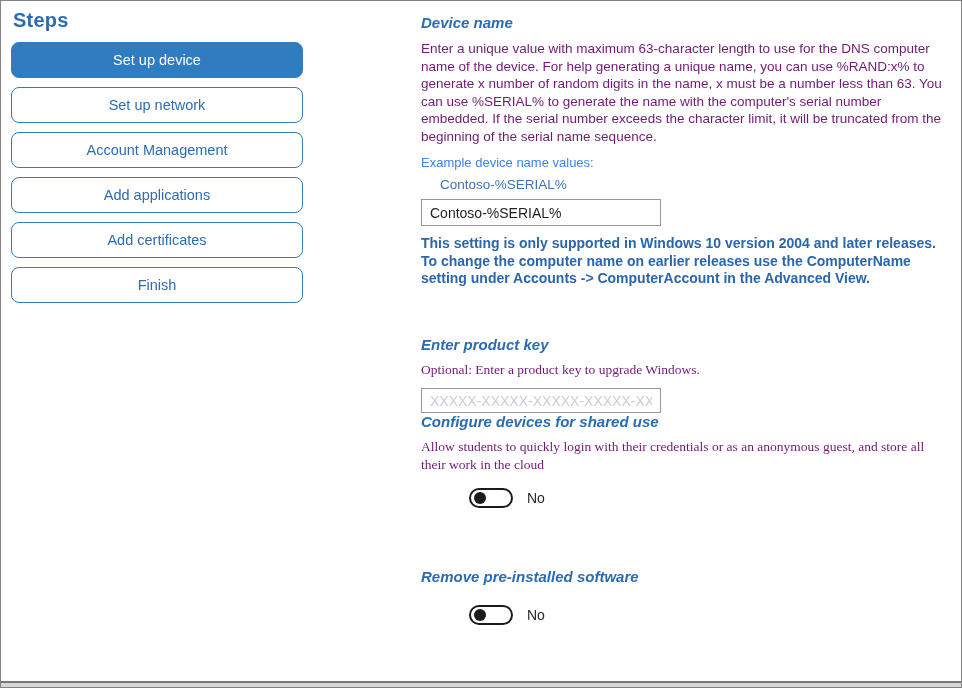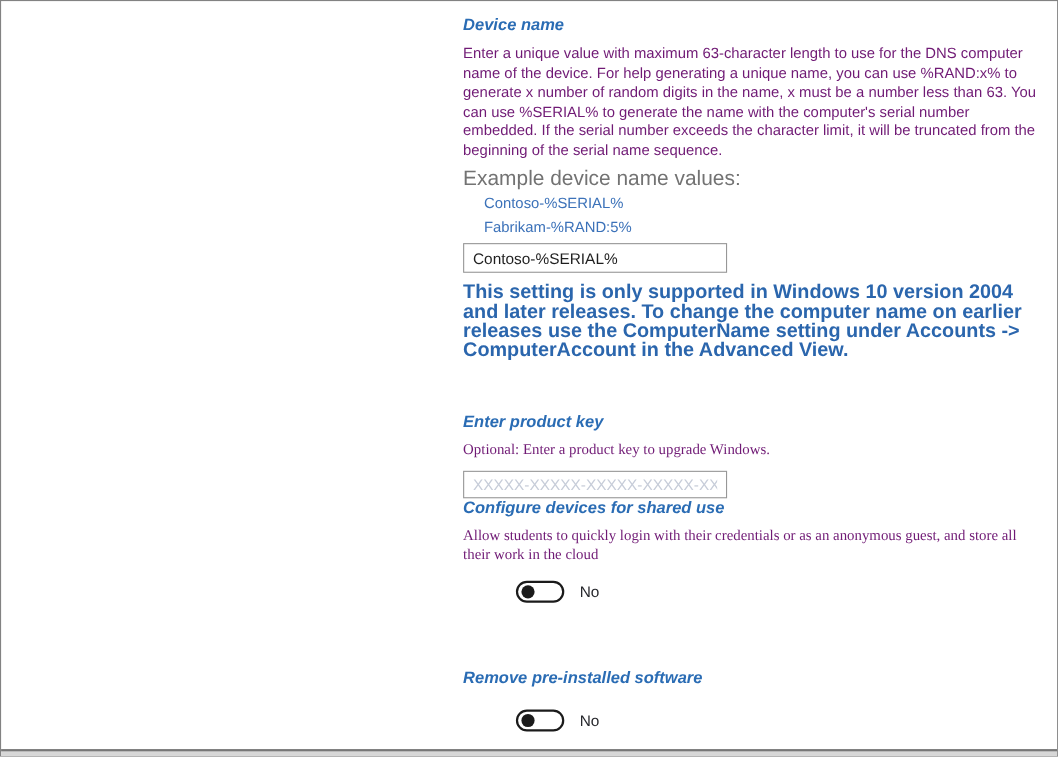--- a/index.html
+++ b/index.html
@@ -44,35 +44,35 @@
   .main {
     position:absolute; left:420px; top:13px; width:526px;
   }
   .section-heading {
     font-size:15px; font-weight:700; color:#2a6cb4; line-height:18px;font-style:italic;
   }
   .body-text {
     font-size:13.5px; line-height:17.5px; color:#701a75; margin-top:8px;
   }
   .examples-label {
-    font-size:19px; color:#737373; margin-top:9px; line-height:17px;
+    font-size:13px; color:#3b82f6; margin-top:9px; line-height:17px;
   }
   .example-item {
     font-size:13.5px; color:#3c72b9; margin:5px 0 0 19px; line-height:17px;
   }
   .text-input {
     display:block; width:240px; height:27px; margin-top:6px;
     border:1px solid #979797; border-radius:0;
     padding:0 8px; font-family:inherit; font-size:14px; color:#1f1f1f;
     background:#ffffff; outline:none;
   }
   .text-input.key { height:25px; margin-top:10px; }
   .text-input::placeholder { color:#c7cdd9; opacity:1; }
   .note-text {
-    font-size:18px; font-weight:700; color:#2b66ad;
+    font-size:14px; font-weight:700; color:#2b66ad;
     line-height:17.5px; margin-top:9px; width:522px;
   }
   .mt-product   { margin-top:48px; }
   .mt-shared    { }
   .mt-remove    { margin-top:60px; }
   .desc { margin-top:7px;font-family:Liberation Serif, serif; }
 
   
   .toggle-row {
     display:flex; align-items:center; gap:14px; margin-top:15px;padding-left:48px;
@@ -88,29 +88,39 @@
     width:12px; height:12px; border-radius:50%;
     background:#1b1b1b;
   }
   .toggle-label { font-size:14px; color:#26272c; }
 </style>
 </head>
 <body>
 
 <div class="window">
 
+  <div class="sidebar">
+    <h1 class="sidebar-title">Steps</h1>
+    <div class="step-list">
+      <button class="step-btn active">Set up device</button>
+      <button class="step-btn">Set up network</button>
+      <button class="step-btn">Account Management</button>
+      <button class="step-btn">Add applications</button>
+      <button class="step-btn">Add certificates</button>
+      <button class="step-btn">Finish</button>
+    </div>
+  </div>
 
   <div class="main">
 
     <div>
       <h2 class="section-heading">Device name</h2>
       <p class="body-text">Enter a unique value with maximum 63-character length to use for the DNS computer name of the device. For help generating a unique name, you can use %RAND:x% to generate x number of random digits in the name, x must be a number less than 63. You can use %SERIAL% to generate the name with the computer's serial number embedded. If the serial number exceeds the character limit, it will be truncated from the beginning of the serial name sequence.</p>
       <div class="examples-label">Example device name values:</div>
       <div class="example-item">Contoso-%SERIAL%</div>
-      <div class="example-item">Fabrikam-%RAND:5%</div>
       <input class="text-input" type="text" value="Contoso-%SERIAL%" style="">
       <p class="note-text">This setting is only supported in Windows 10 version 2004 and later releases. To change the computer name on earlier releases use the ComputerName setting under Accounts -&gt; ComputerAccount in the Advanced View.</p>
     </div>
 
     <div>
       <h2 class="section-heading mt-product">Enter product key</h2>
       <p class="body-text desc">Optional: Enter a product key to upgrade Windows.</p>
       <input class="text-input key" type="text" placeholder="XXXXX-XXXXX-XXXXX-XXXXX-XXXXX" style="">
     </div>
 

